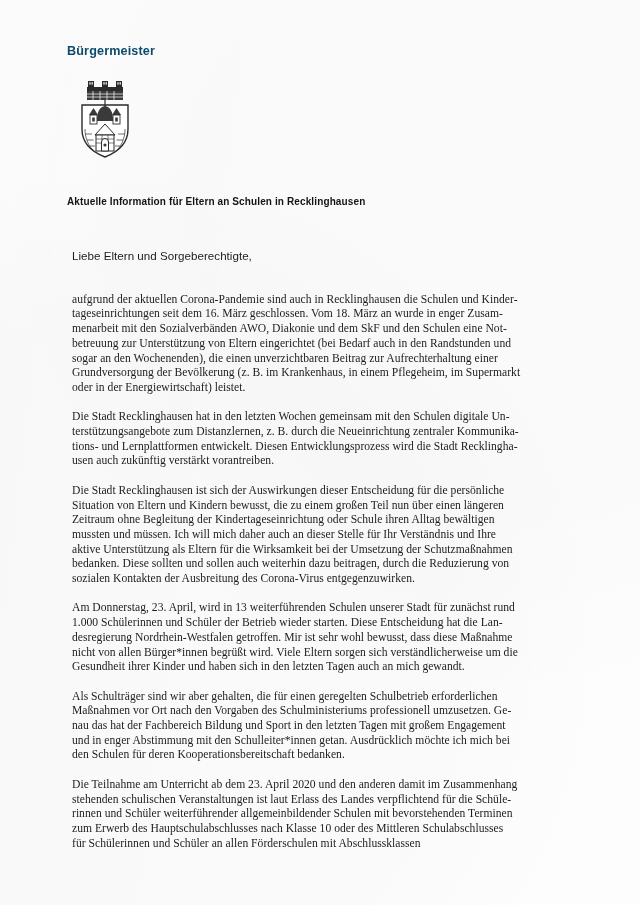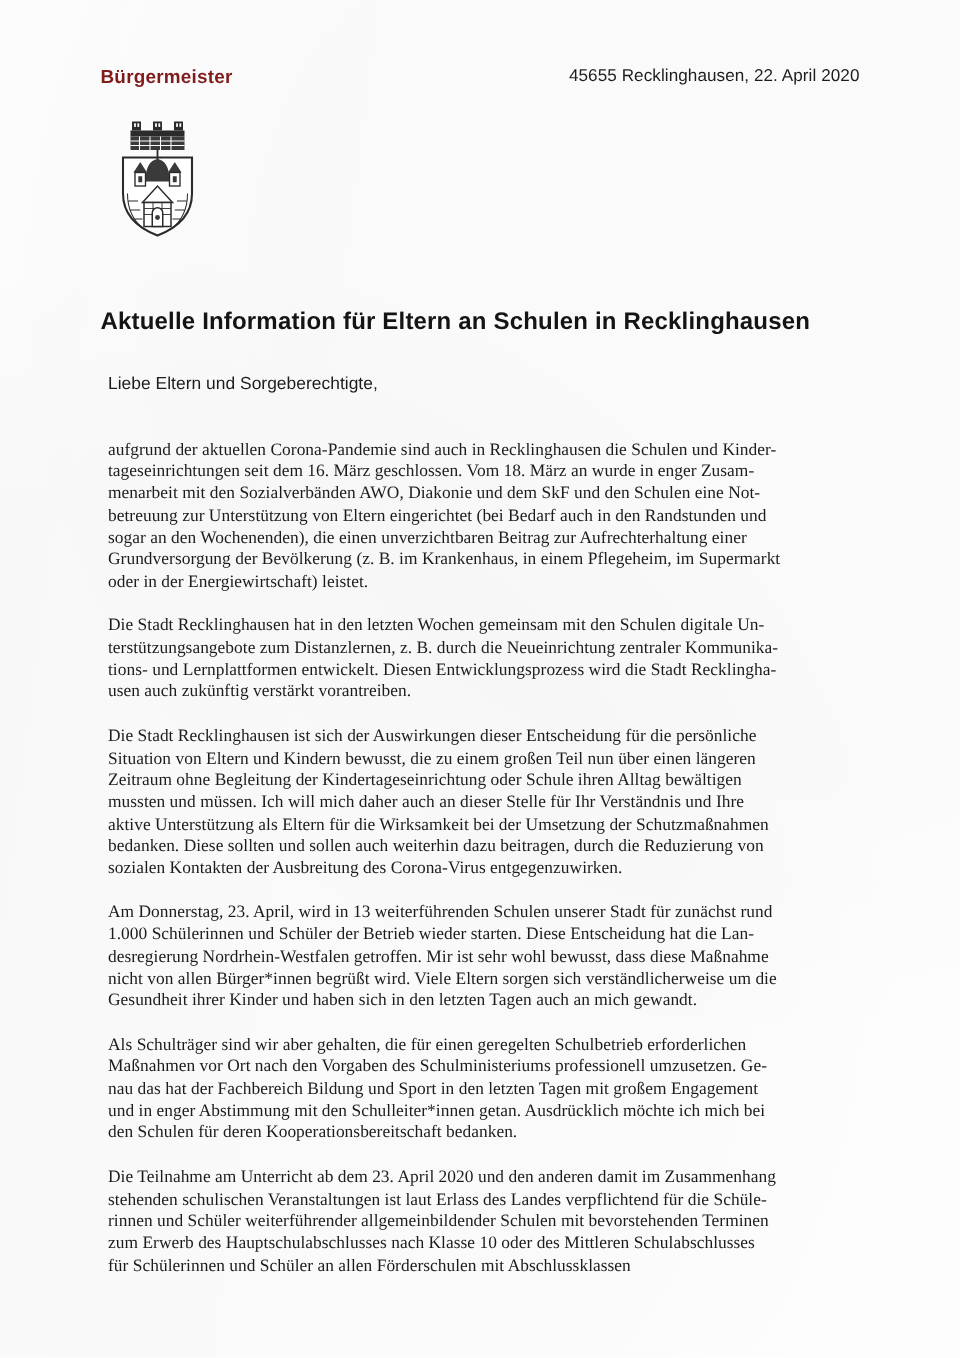--- a/index.html
+++ b/index.html
@@ -53,21 +53,21 @@
     width: 506px;
     display: flex;
     align-items: flex-start;
     justify-content: space-between;
   }
   .office-title {
     font-size: 12.6px;
     font-weight: bold;
     letter-spacing: 0.15px;
     line-height: 15px;
-    color: #7f1d1d;
+    color: #0c4a6e;
   }
   .dateline {
     font-size: 11.4px;
     line-height: 15px;
     color: #1d1d1d;
     white-space: nowrap;
     letter-spacing: 0.05px;
   }
 
   
@@ -77,23 +77,23 @@
     top: 79px;
     width: 58px;
     height: 80px;
   }
   .crest svg { display: block; width: 58px; height: 80px; }
 
   
   .subject {
     position: absolute;
     left: 67px;
-    top: 207px;
+    top: 194px;
     width: 506px;
-    font-size: 16px;
+    font-size: 10px;
     font-weight: bold;
     line-height: 15px;
     letter-spacing: 0.12px;
     color: #141414;
   }
 
   
   .body-block {
     position: absolute;
     left: 72px;
@@ -120,21 +120,20 @@
 </style>
 </head>
 <body>
 
 <div class="page"></div>
 
 <div class="content">
 
   <div class="letterhead">
     <div class="office-title">Bürgermeister</div>
-    <div class="dateline">45655 Recklinghausen, 22. April 2020</div>
   </div>
 
   <div class="crest">
     <svg viewBox="0 0 58 80" xmlns="http://www.w3.org/2000/svg" aria-hidden="true">
       <g fill="#2b2b2b">
 
         <path d="M6 26 L52 26 L52 50 C52 64 42 73 29 78 C16 73 6 64 6 50 Z" fill="#ffffff" stroke="#2b2b2b" stroke-width="1.4"></path>
 
         <rect x="11" y="8" width="36" height="4"></rect>
         <rect x="11" y="12" width="36" height="9" fill="#3a3a3a"></rect>

